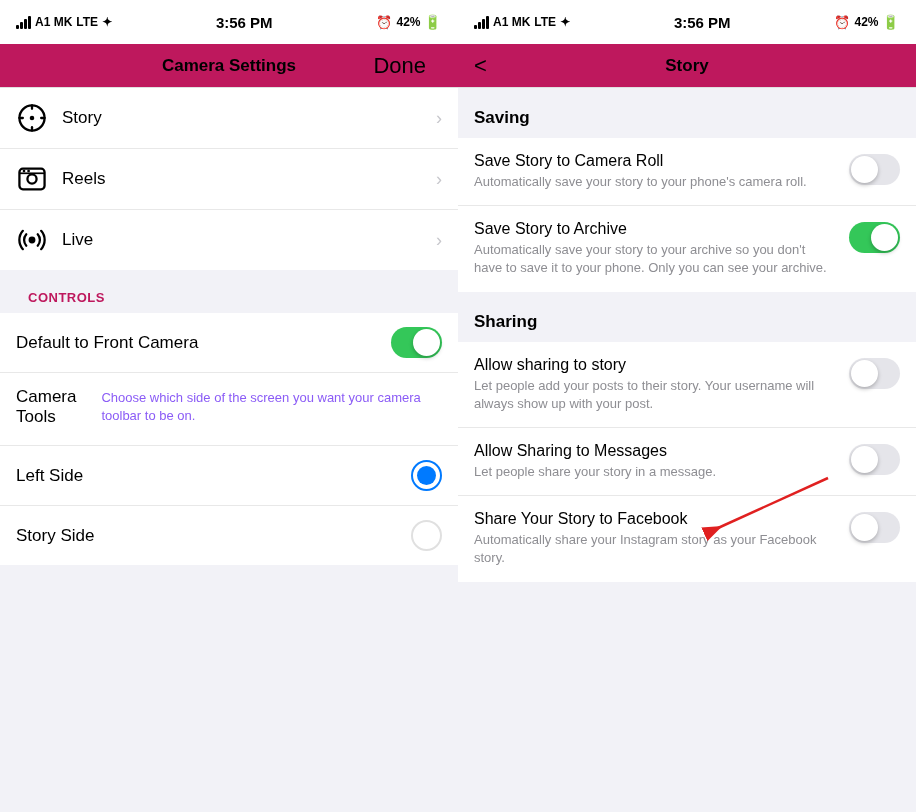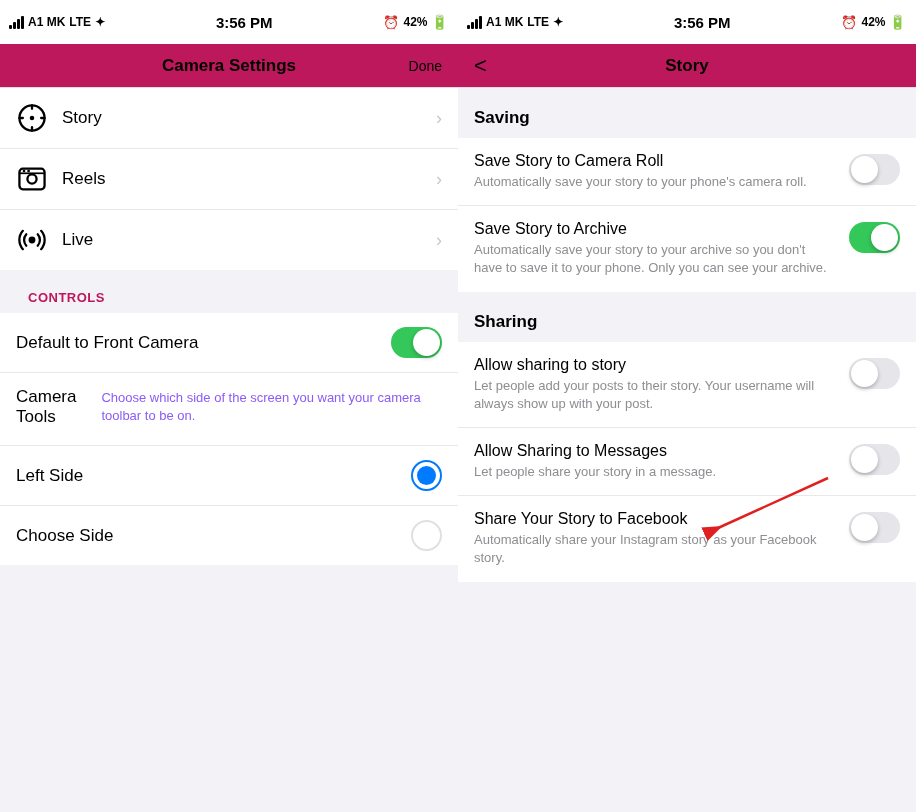--- a/index.html
+++ b/index.html
@@ -22,21 +22,21 @@
       overflow: hidden;
     }
 
     
     .status-bar {
       height: 44px;
       background: #fff;
       display: flex;
       align-items: center;
       justify-content: space-between;
-      padding: 0 9px;
+      padding: 0 16px;
       font-size: 13px;
       font-weight: 600;
       flex-shrink: 0;
     }
     .status-bar .time { font-weight: 700; font-size: 15px; }
     .signal-bars { display: flex; align-items: flex-end; gap: 1px; }
     .signal-bars span {
       background: #000;
       width: 3px;
       border-radius: 1px;
@@ -52,22 +52,22 @@
       position: relative;
       border-bottom: 1px solid #e0e0e0;
       flex-shrink: 0;
     }
     .nav-bar .nav-title {
       font-size: 17px;
       font-weight: 600;
     }
     .nav-bar .nav-done {
       position: absolute;
-      right: 16px;
-      font-size: 14px;
+      right: 32px;
+      font-size: 22px;
       color: #000;
       font-weight: 400;
     }
     .nav-bar .nav-back {
       position: absolute;
       left: 16px;
       font-size: 22px;
       color: #000;
       font-weight: 300;
     }
@@ -338,21 +338,21 @@
         <div class="settings-item">
           <div class="settings-item-text">
             <div class="settings-item-label">Left Side</div>
           </div>
           <div class="radio-btn selected">
           </div>
         </div>
 
         <div class="settings-item">
           <div class="settings-item-text">
-            <div class="settings-item-label">Choose Side</div>
+            <div class="settings-item-label">Story Side</div>
           </div>
           <div class="radio-btn"></div>
         </div>
 
       </div>
     </div>
   </div>
 </div>
 
 <div class="panel-wrapper">

